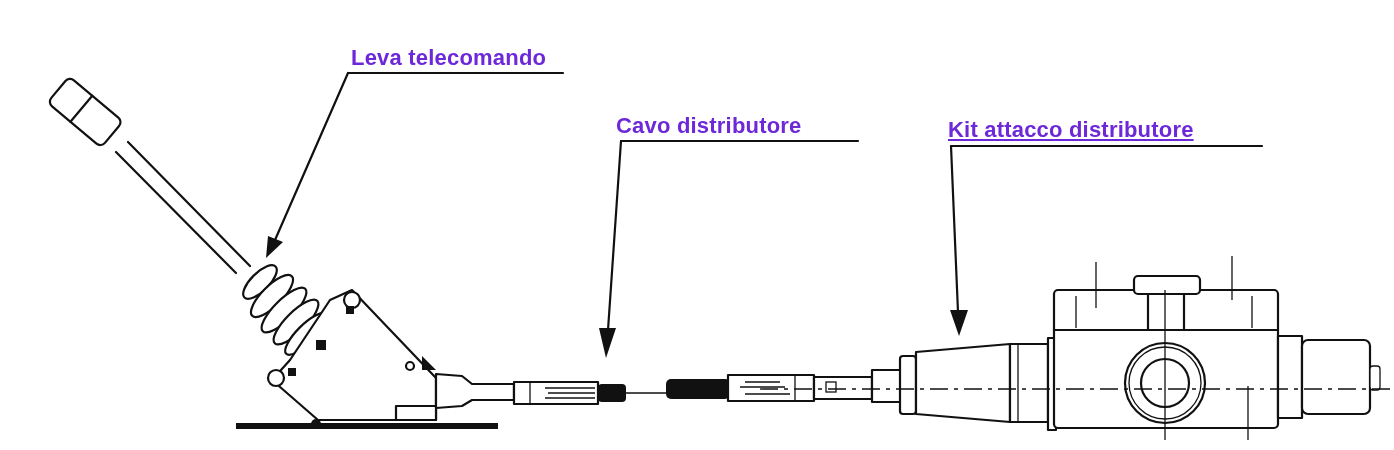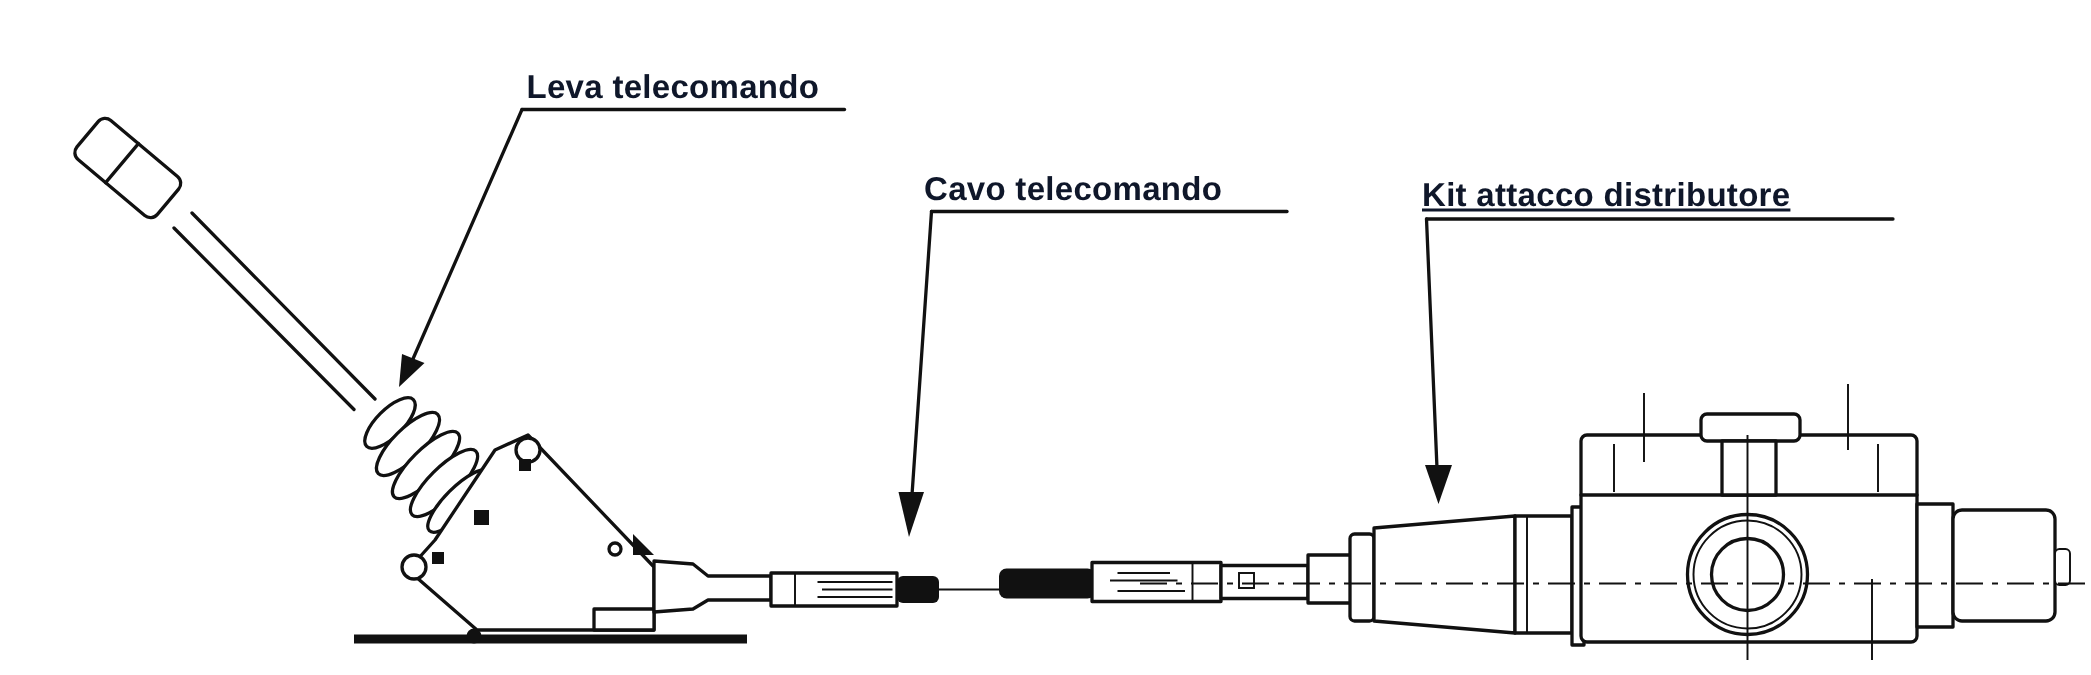--- a/index.html
+++ b/index.html
@@ -1,31 +1,31 @@
 <!DOCTYPE html>
 <html><head>
 <meta charset="utf-8">
 <style>
   html, body { margin:0; padding:0; background:#ffffff; }
   body { width:1394px; height:450px; position:relative; overflow:hidden;
          font-family:"Liberation Sans", sans-serif; }
   .label { position:absolute; font-family:"Liberation Sans", sans-serif;
-           font-weight:bold; font-size:22px; color:#0f172a; white-space:nowrap; letter-spacing:0.2px; }
+           font-weight:bold; font-size:22px; color:#6d28d9; white-space:nowrap; letter-spacing:0.2px; }
   svg.drawing { position:absolute; left:0; top:0; }
   .ln { stroke:#111; fill:none; stroke-width:2.2; stroke-linecap:round; stroke-linejoin:round; }
   .thin { stroke:#111; fill:none; stroke-width:1.3; }
   .dash { stroke:#111; fill:none; stroke-width:1.4; stroke-dasharray:18 6 4 6; }
   .fillw { fill:#fff; }
   .blk { fill:#111; }
 </style>
 </head>
 <body>
 
 <div class="label" style="left:351px; top:45px;">Leva telecomando</div>
-<div class="label" style="left:616px; top:113px;">Cavo telecomando</div>
+<div class="label" style="left:616px; top:113px;">Cavo distributore</div>
 <div class="label" style="left:948px; top:117px;text-decoration:underline;">Kit attacco distributore</div>
 
 <svg class="drawing" width="1394" height="450" viewBox="0 0 1394 450">
 
   <g>
     <line class="ln" x1="348" y1="73" x2="563" y2="73"></line>
     <line class="ln" x1="348" y1="73" x2="275" y2="240"></line>
     <polygon class="blk" points="266,258 268,236 283,242"></polygon>
   </g>
   <g>

